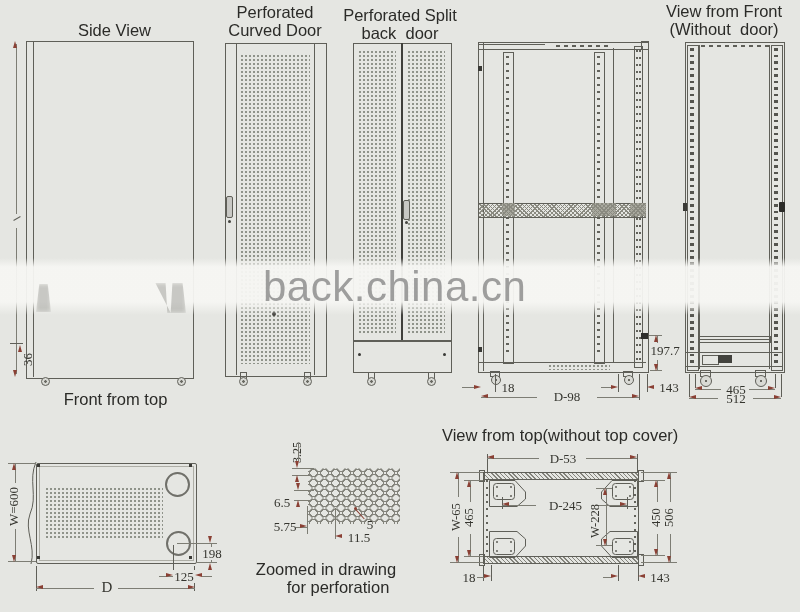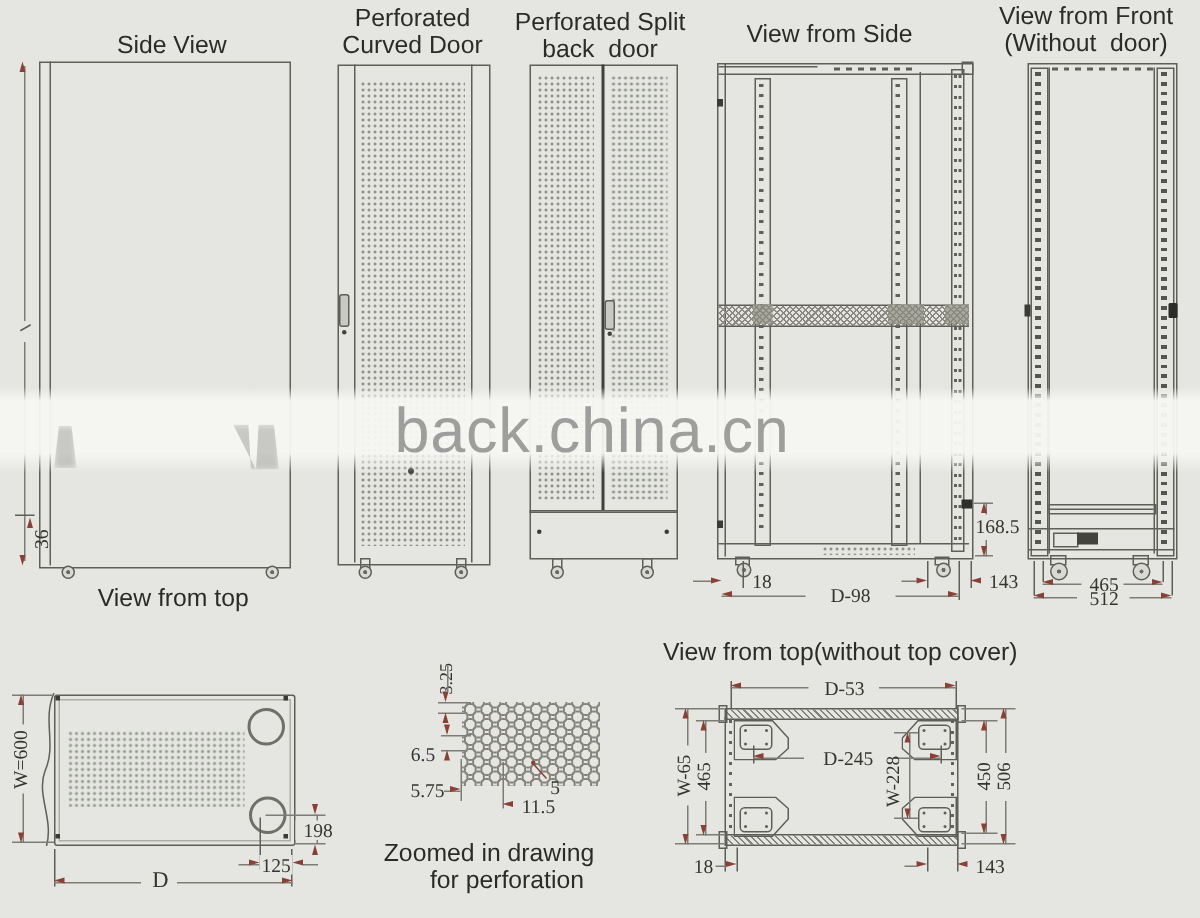--- a/index.html
+++ b/index.html
@@ -40,21 +40,21 @@
   <div class="dl" style="left:16px;top:44px;width:1px;height:170px"></div>
   <div class="dl" style="left:16px;top:228px;width:1px;height:146px"></div>
   <div class="ln" style="left:13px;top:218px;width:8px;height:1px;transform:rotate(-30deg)"></div>
   <div class="aU" style="left:13px;top:41px"></div>
   <div class="aD" style="left:13px;top:370px"></div>
   <div class="ln" style="left:10px;top:343px;width:13px;height:1px"></div>
   <div class="aU" style="left:18px;top:345px"></div>
   <div class="dtv" style="left:21px;top:346px;width:14px;height:28px">36</div>
   <div class="cast" style="left:41px;top:377px;width:7px;height:7px"></div>
   <div class="cast" style="left:177px;top:377px;width:7px;height:7px"></div>
-  <div class="ti" style="left:33px;top:390px;width:165px">View from top</div>
+  <div class="ti" style="left:33px;top:390px;width:165px">Front from top</div>
 
   <div class="ti" style="left:205px;top:3px;width:140px">Perforated</div>
   <div class="ti" style="left:205px;top:21px;width:140px">Curved Door</div>
   <div class="bx" style="left:225px;top:43px;width:100px;height:332px"></div>
   <div class="ln" style="left:236px;top:43px;width:1px;height:332px"></div>
   <div class="ln" style="left:314px;top:43px;width:1px;height:332px"></div>
   <div class="ab pf" style="left:240px;top:54px;width:70px;height:310px"></div>
   <div class="bx" style="left:226px;top:196px;width:5px;height:20px;border-radius:2px;background:#c8c8c4"></div>
   <div class="ab" style="left:228px;top:220px;width:3px;height:3px;background:#44443f;border-radius:50%"></div>
   <div class="ab" style="left:272px;top:312px;width:4px;height:4px;background:#44443f;border-radius:50%"></div>
@@ -72,21 +72,20 @@
   <div class="bx" style="left:403px;top:200px;width:5px;height:18px;border-radius:2px;background:#c8c8c4"></div>
   <div class="ab" style="left:405px;top:221px;width:3px;height:3px;background:#44443f;border-radius:50%"></div>
   <div class="bx" style="left:353px;top:340px;width:97px;height:31px"></div>
   <div class="ab" style="left:358px;top:353px;width:3px;height:3px;background:#3a3a36;border-radius:50%"></div>
   <div class="ab" style="left:443px;top:353px;width:3px;height:3px;background:#3a3a36;border-radius:50%"></div>
   <div class="bx" style="left:368px;top:372px;width:5px;height:5px"></div>
   <div class="bx" style="left:428px;top:372px;width:5px;height:5px"></div>
   <div class="cast" style="left:367px;top:377px;width:7px;height:7px"></div>
   <div class="cast" style="left:427px;top:377px;width:7px;height:7px"></div>
 
-  <div class="ti" style="left:483px;top:14px;width:140px">View from Side</div>
   <div class="bx" style="left:478px;top:42px;width:169px;height:329px"></div>
   <div class="ln" style="left:479px;top:49px;width:167px;height:1px"></div>
   <div class="ln" style="left:479px;top:44px;width:66px;height:1px"></div>
   <div class="ab dash" style="left:556px;top:45px;width:56px;height:2px"></div>
   <div class="bx" style="left:641px;top:41px;width:6px;height:7px"></div>
   <div class="ln" style="left:483px;top:42px;width:1px;height:329px"></div>
   <div class="ab" style="left:478px;top:66px;width:4px;height:5px;background:#3a3a36"></div>
   <div class="ab" style="left:478px;top:347px;width:4px;height:5px;background:#3a3a36"></div>
   <div class="bx" style="left:503px;top:52px;width:9px;height:310px"></div>
   <div class="ab hv" style="left:506px;top:56px;width:3px;height:300px"></div>
@@ -123,21 +122,21 @@
   <div class="dl" style="left:601px;top:387px;width:10px;height:1px"></div>
   <div class="aR" style="left:611px;top:385px"></div>
   <div class="aL" style="left:647px;top:385px"></div>
   <div class="dt" style="left:655px;top:381px;width:28px">143</div>
   <div class="dl" style="left:649px;top:335px;width:13px;height:1px"></div>
   <div class="dl" style="left:650px;top:370px;width:12px;height:1px"></div>
   <div class="dl" style="left:657px;top:335px;width:1px;height:8px"></div>
   <div class="dl" style="left:657px;top:360px;width:1px;height:11px"></div>
   <div class="aU" style="left:654px;top:335px"></div>
   <div class="aD" style="left:654px;top:364px"></div>
-  <div class="dt" style="left:644px;top:344px;width:42px">168.5</div>
+  <div class="dt" style="left:644px;top:344px;width:42px">197.7</div>
 
   <div class="ti" style="left:650px;top:2px;width:148px">View from Front</div>
   <div class="ti" style="left:650px;top:20px;width:148px">(Without  door)</div>
   <div class="bx" style="left:685px;top:42px;width:98px;height:329px"></div>
   <div class="ab dash" style="left:701px;top:45px;width:68px;height:2px"></div>
   <div class="bx" style="left:687px;top:45px;width:10px;height:324px"></div>
   <div class="ab hv2" style="left:690px;top:48px;width:4px;height:318px"></div>
   <div class="bx" style="left:771px;top:45px;width:10px;height:324px"></div>
   <div class="ab hv2" style="left:774px;top:48px;width:4px;height:318px"></div>
   <div class="ln" style="left:699px;top:45px;width:1px;height:324px"></div>

